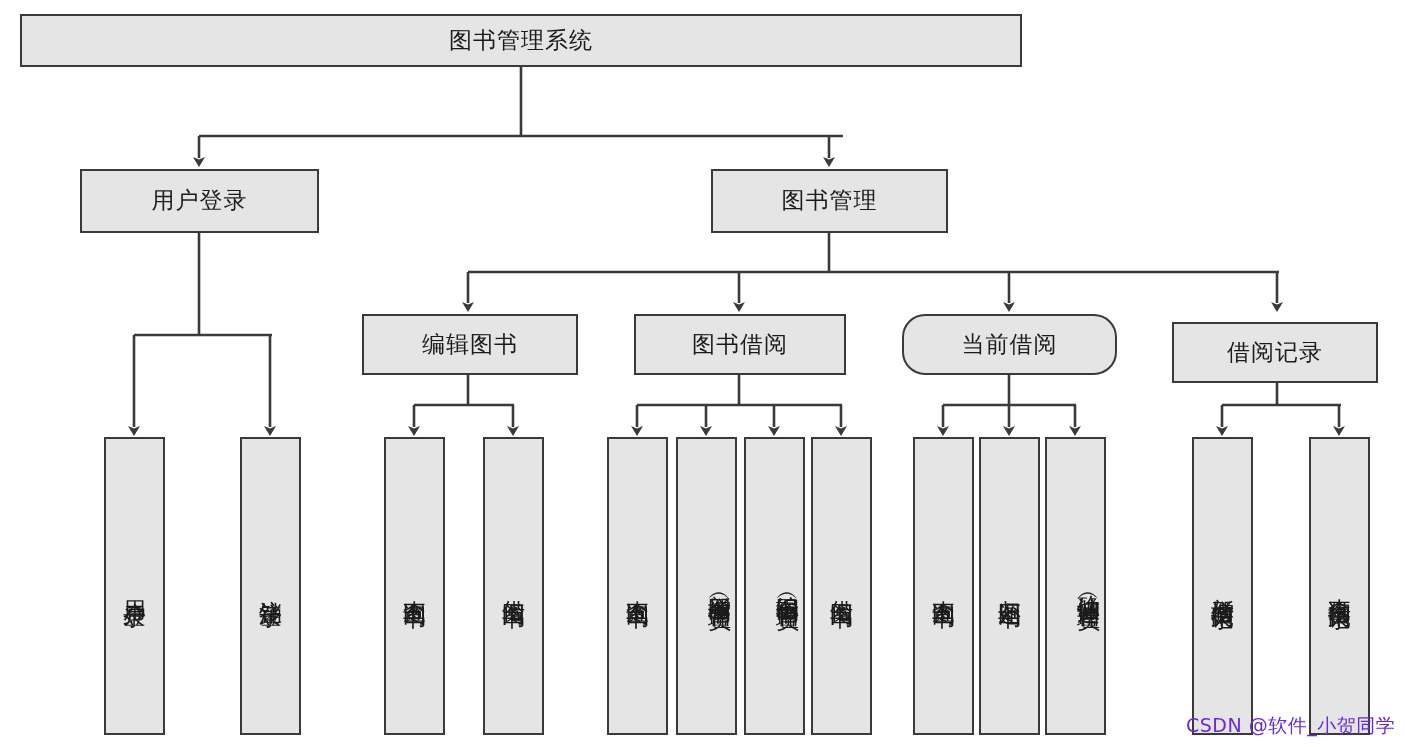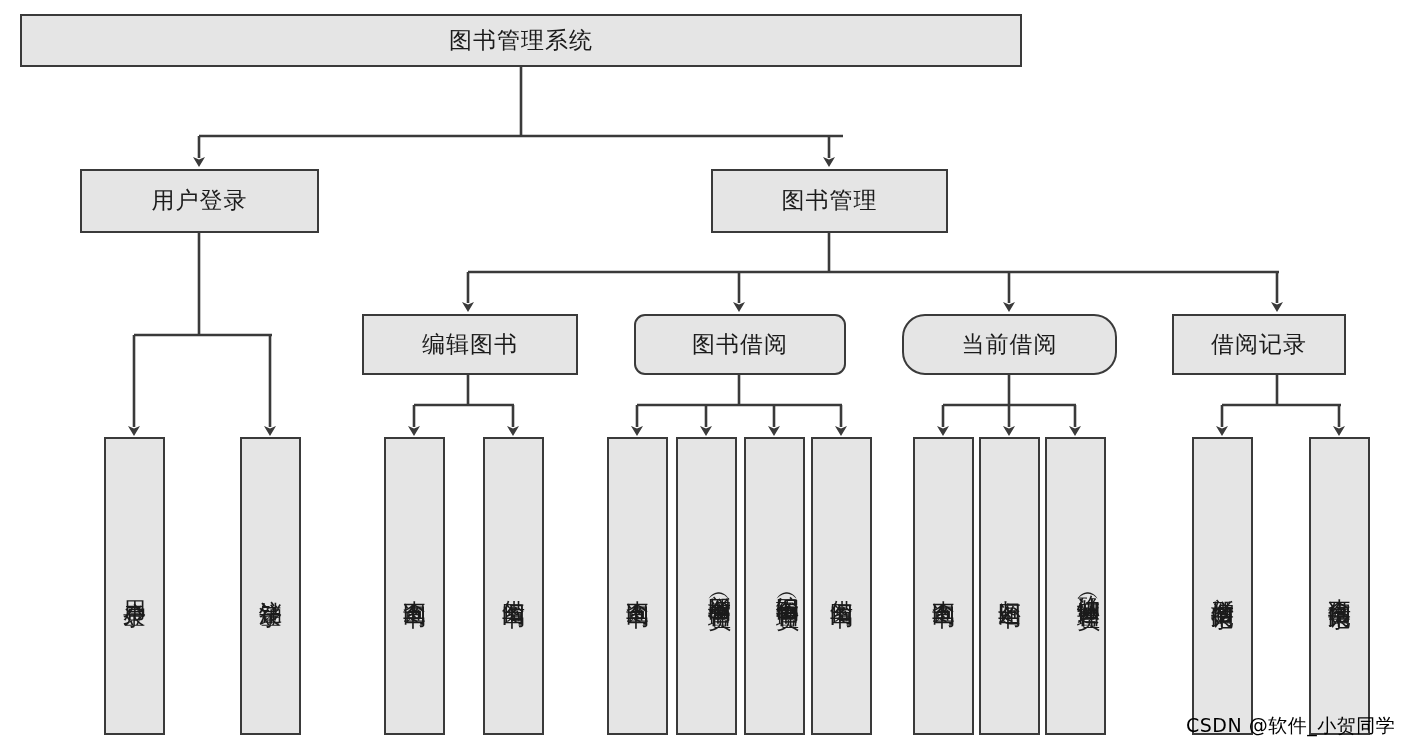--- a/index.html
+++ b/index.html
@@ -51,21 +51,21 @@
     text-align: center;
   }
   .node-v.top-align {
     align-items: flex-start;
   }
   .watermark {
     position: absolute;
     left: 1186px;
     top: 713px;
     font-size: 19px;
-    color: #000000;
+    color: #6d28d9;
     white-space: nowrap;
     letter-spacing: 0.5px;
     pointer-events: none;
   }
 </style>
 </head>
 <body>
 
 <div id="diagram-root">
 
@@ -127,27 +127,27 @@
   <div class="node node-h" style="left:80px; top:169px; width:239px; height:64px;">
     <span>用户登录</span>
   </div>
   <div class="node node-h" style="left:711px; top:169px; width:237px; height:64px;justify-content:center;">
     <span>图书管理</span>
   </div>
 
   <div class="node node-h" style="left:362px; top:314px; width:216px; height:61px;">
     <span>编辑图书</span>
   </div>
-  <div class="node node-h" style="left:634px; top:314px; width:212px; height:61px;border-radius:11px;">
+  <div class="node node-h" style="left:634px; top:314px; width:212px; height:61px;">
     <span>图书借阅</span>
   </div>
   <div class="node node-h" style="left:902px; top:314px; width:215px; height:61px;border-radius:23px;">
     <span>当前借阅</span>
   </div>
-  <div class="node node-h" style="left:1172px; top:314px; width:174px; height:61px;">
+  <div class="node node-h" style="left:1172px; top:322px; width:206px; height:61px;">
     <span>借阅记录</span>
   </div>
 
   <div class="node node-v" style="left:104px; top:437px; width:61px; height:298px;">
     <span>用户登录</span>
   </div>
   <div class="node node-v" style="left:240px; top:437px; width:61px; height:298px;">
     <span>注销登录</span>
   </div>
 

